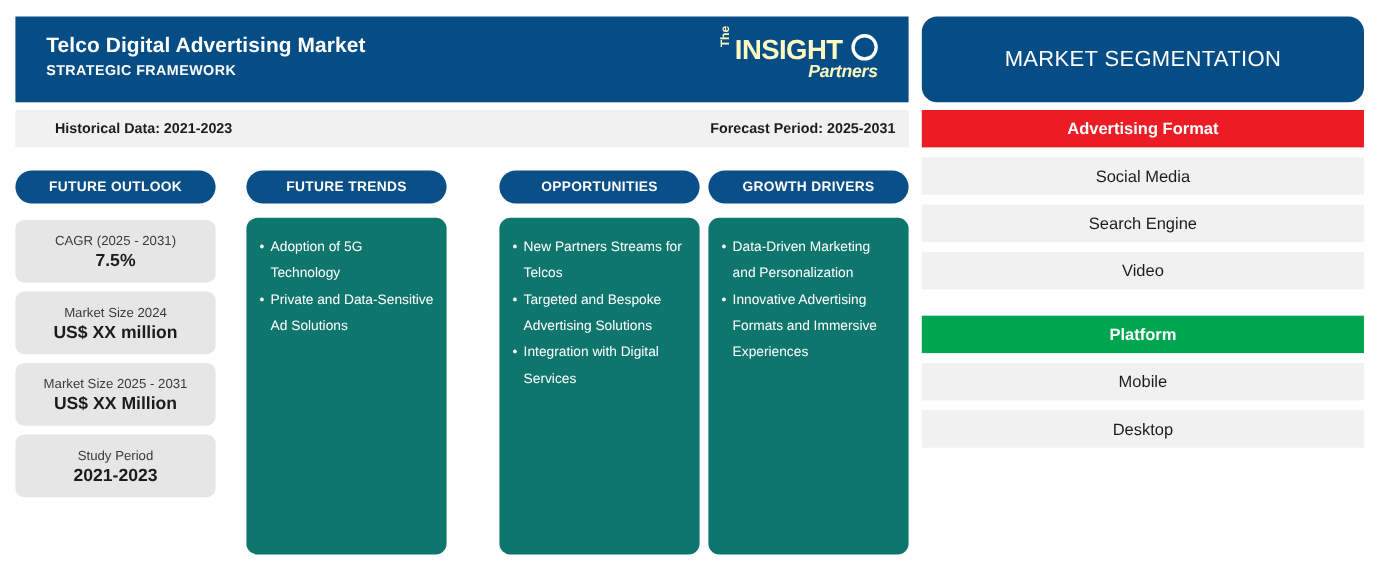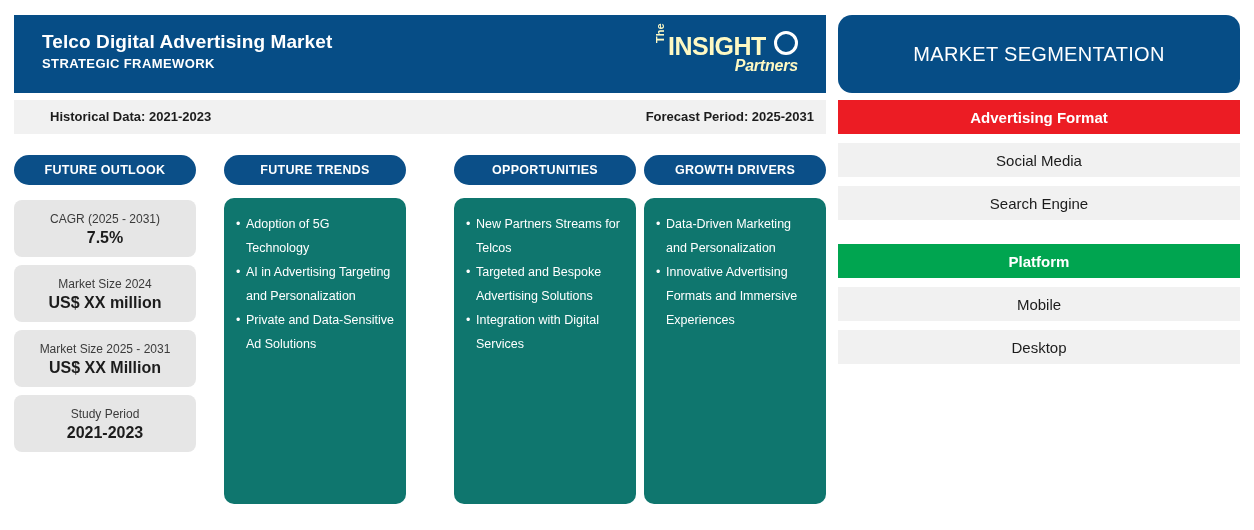--- a/index.html
+++ b/index.html
@@ -309,21 +309,20 @@
         <div class="metric-value">2021-2023</div>
       </div>
     </div>
   </div>
 
   <div class="col" id="col-trends">
     <div class="pill">FUTURE TRENDS</div>
     <div class="bullet-box">
       <ul>
         <li>Adoption of 5G Technology</li>
-        <li>AI in Advertising Targeting and Personalization</li>
         <li>Private and Data-Sensitive Ad Solutions</li>
       </ul>
     </div>
   </div>
 
   <div class="col" id="col-opps">
     <div class="pill">OPPORTUNITIES</div>
     <div class="bullet-box">
       <ul>
         <li>New Partners Streams for Telcos</li>
@@ -345,20 +344,21 @@
 
 </div>
 
 <div id="right-panel">
   <div class="seg-header">MARKET SEGMENTATION</div>
 
   <div class="seg-group">
     <div class="seg-title red">Advertising Format</div>
     <div class="seg-item">Social Media</div>
     <div class="seg-item">Search Engine</div>
+    <div class="seg-item">Video</div>
   </div>
 
   <div class="seg-group">
     <div class="seg-title green">Platform</div>
     <div class="seg-item">Mobile</div>
     <div class="seg-item">Desktop</div>
   </div>
 </div>
 
 </body></html>

